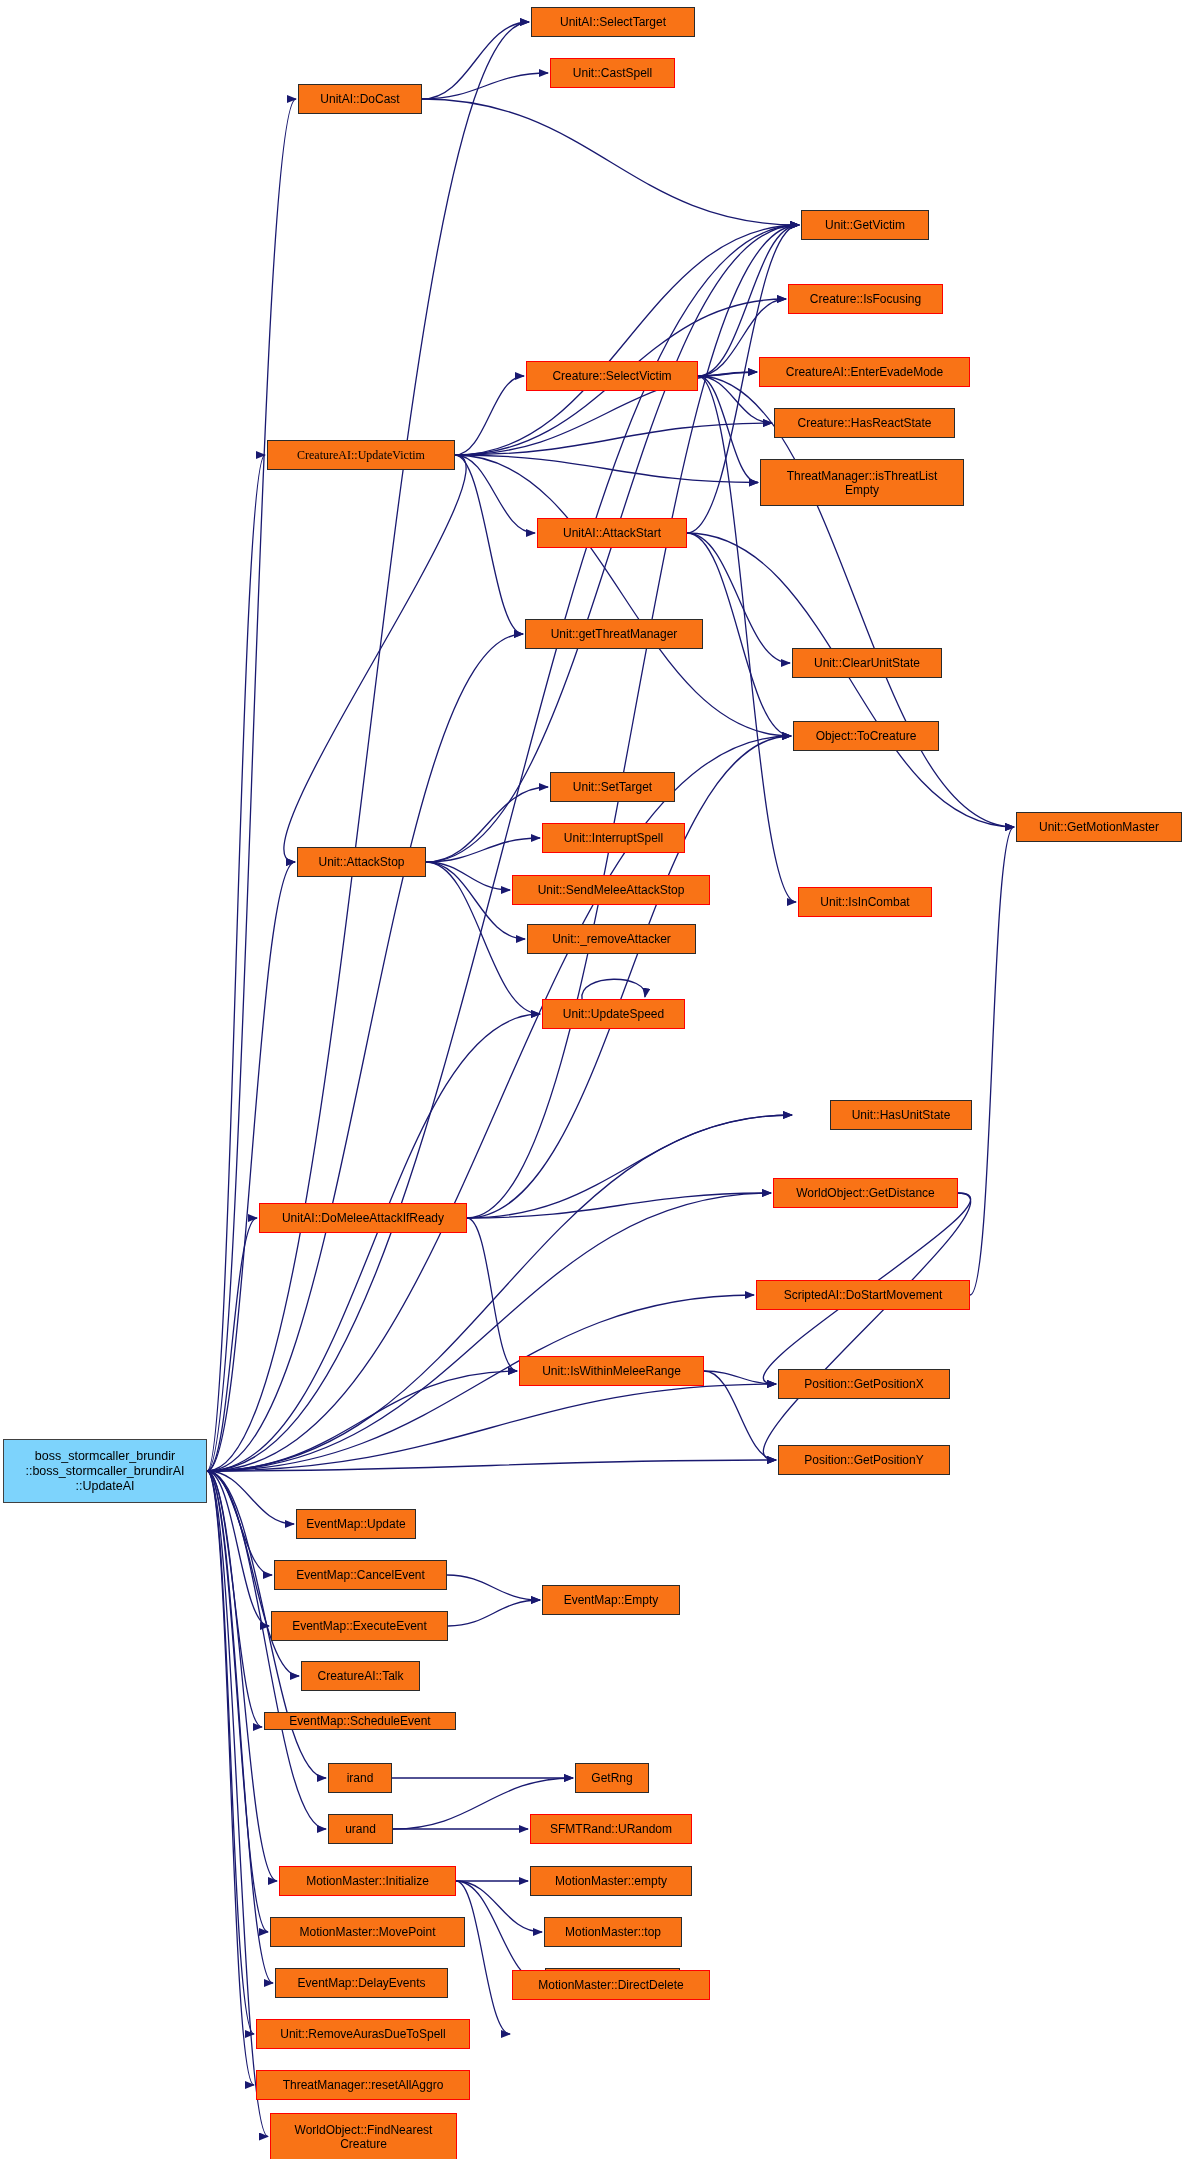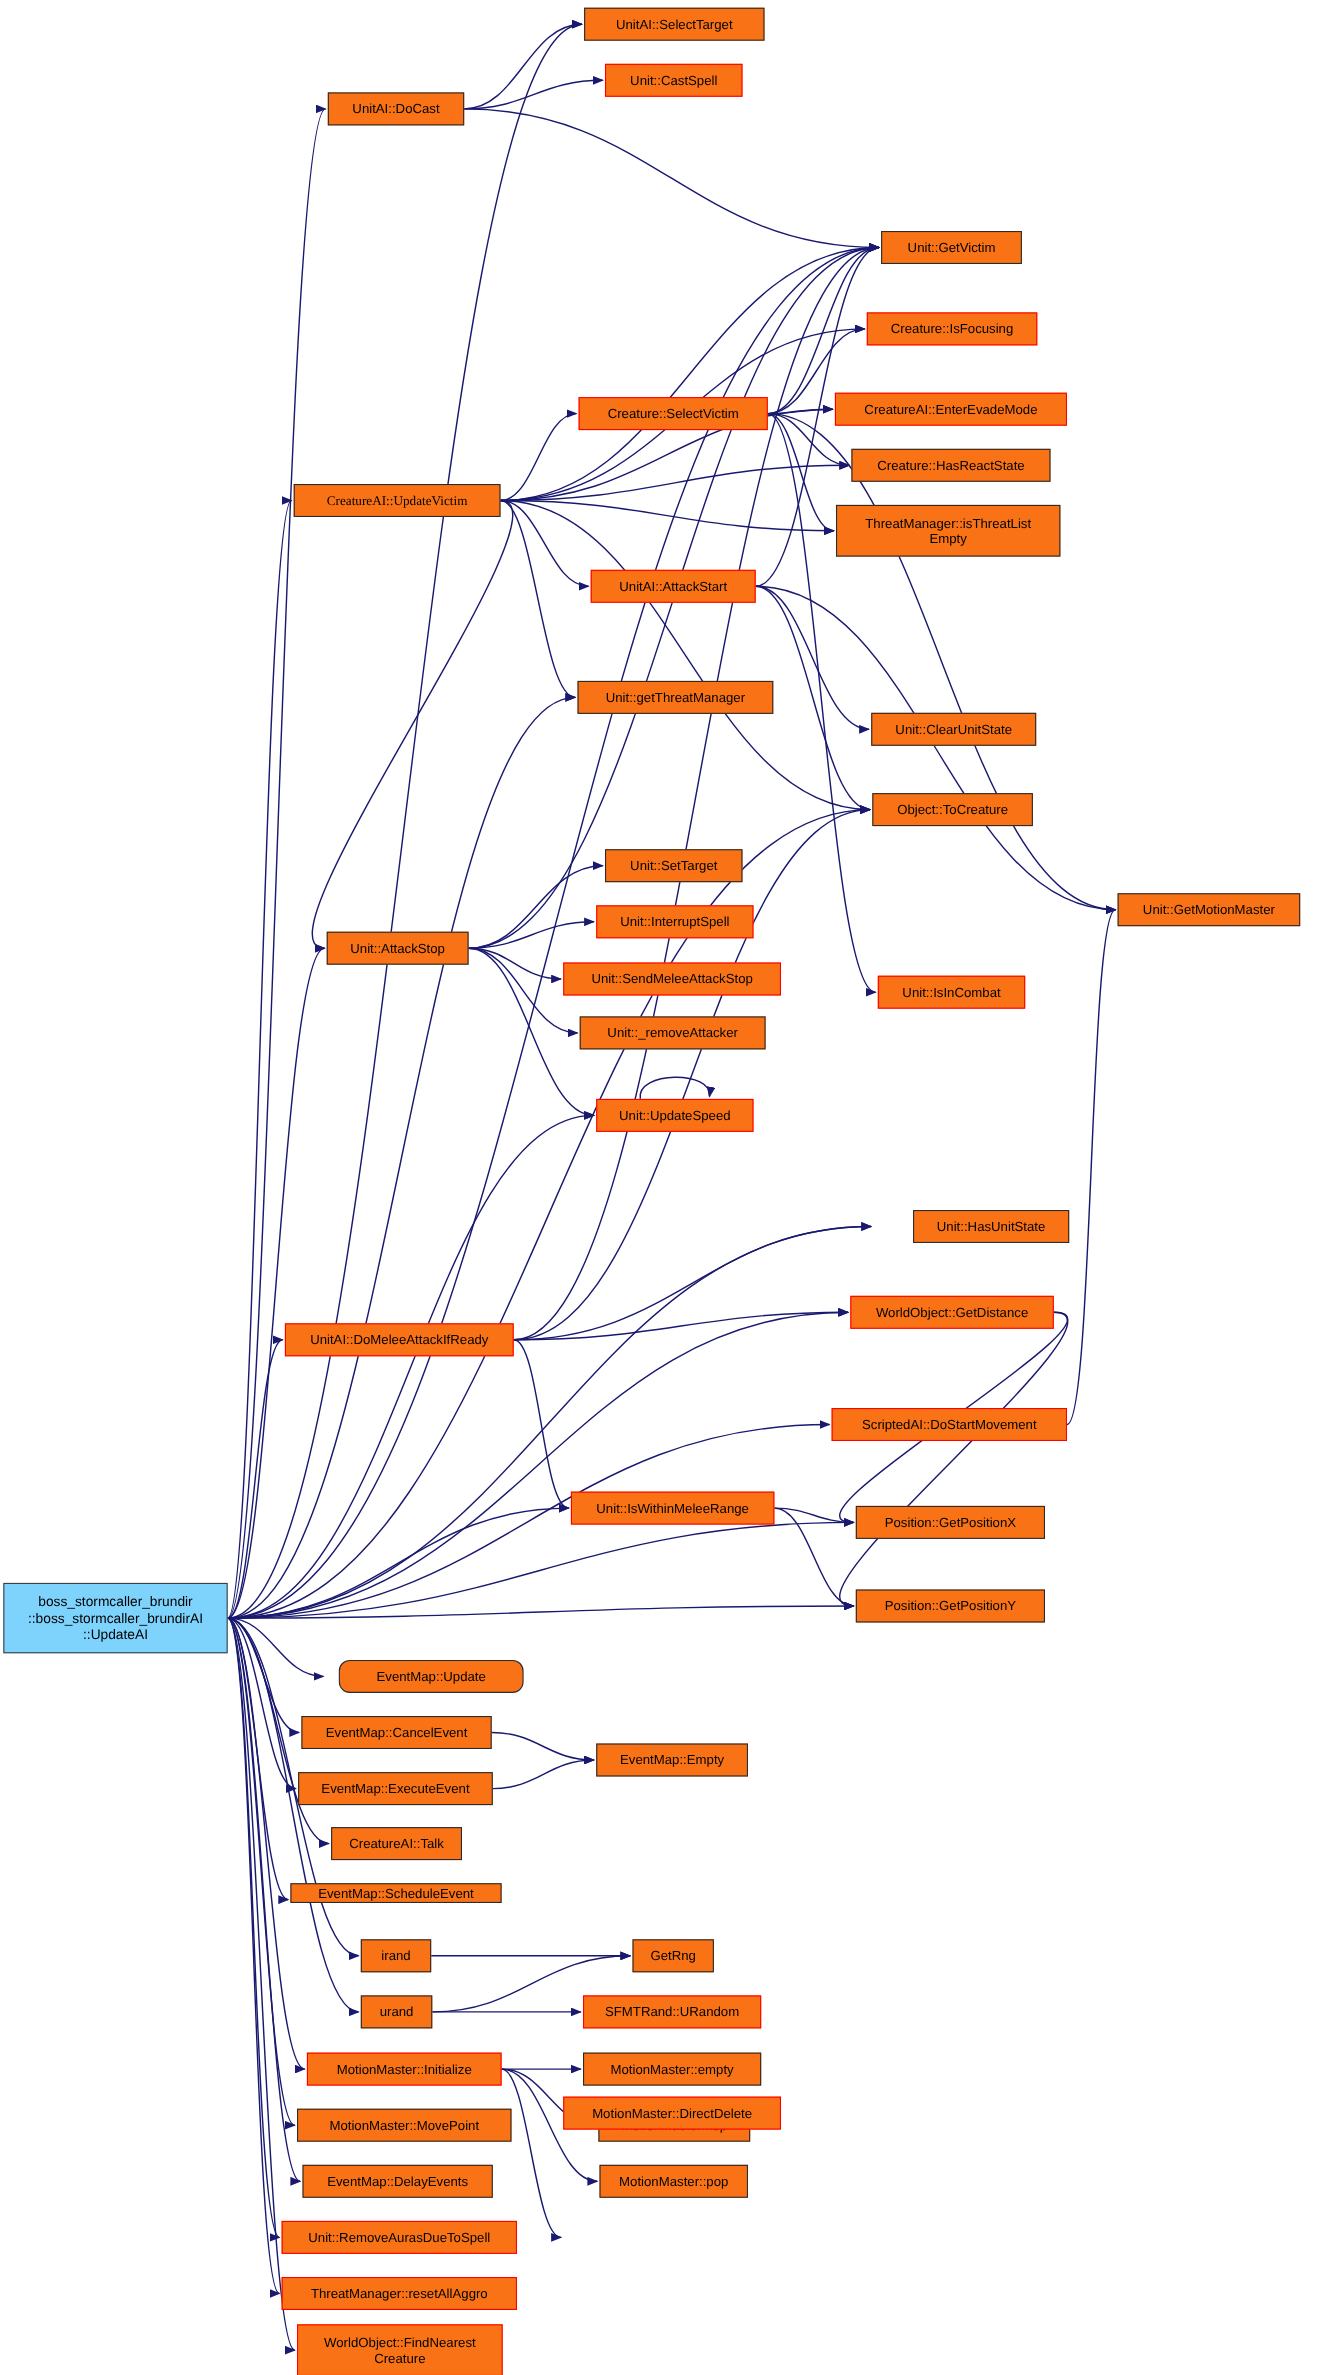--- a/index.html
+++ b/index.html
@@ -166,35 +166,35 @@
       <div class="gnode red" style="left: 798px; top: 887px; width: 134px; height: 30px;">Unit::IsInCombat</div>
       <div class="gnode" style="left: 527px; top: 924px; width: 169px; height: 30px;">Unit::_removeAttacker</div>
       <div class="gnode red" style="left: 542px; top: 999px; width: 143px; height: 30px;">Unit::UpdateSpeed</div>
       <div class="gnode" style="left: 794px; top: 1100px; width: 142px; height: 30px; margin-left: 36px;">Unit::HasUnitState</div>
       <div class="gnode red" style="left: 773px; top: 1178px; width: 185px; height: 30px;">WorldObject::GetDistance</div>
       <div class="gnode red" style="left: 259px; top: 1203px; width: 208px; height: 30px;">UnitAI::DoMeleeAttackIfReady</div>
       <div class="gnode red" style="left: 756px; top: 1280px; width: 214px; height: 30px;">ScriptedAI::DoStartMovement</div>
       <div class="gnode red" style="left: 519px; top: 1356px; width: 185px; height: 30px; text-align: center;">Unit::IsWithinMeleeRange</div>
       <div class="gnode" style="left: 778px; top: 1369px; width: 172px; height: 30px;">Position::GetPositionX</div>
       <div class="gnode" style="left: 778px; top: 1445px; width: 172px; height: 30px;">Position::GetPositionY</div>
-      <div class="gnode" style="left: 308px; top: 1509px; width: 168px; height: 30px; border-radius: 10px;">EventMap::Update</div>
+      <div class="gnode" style="left: 296px; top: 1509px; width: 120px; height: 30px;">EventMap::Update</div>
       <div class="gnode" style="left: 274px; top: 1560px; width: 173px; height: 30px;">EventMap::CancelEvent</div>
       <div class="gnode" style="left: 542px; top: 1585px; width: 138px; height: 30px;">EventMap::Empty</div>
       <div class="gnode" style="left: 271px; top: 1611px; width: 177px; height: 30px;">EventMap::ExecuteEvent</div>
       <div class="gnode" style="left: 301px; top: 1661px; width: 119px; height: 30px;">CreatureAI::Talk</div>
       <div class="gnode" style="left: 264px; top: 1712px; width: 192px; height: 18px;">EventMap::ScheduleEvent</div>
       <div class="gnode" style="left: 328px; top: 1763px; width: 64px; height: 30px;">irand</div>
       <div class="gnode" style="left: 575px; top: 1763px; width: 74px; height: 30px;">GetRng</div>
       <div class="gnode" style="left: 328px; top: 1814px; width: 65px; height: 30px;">urand</div>
       <div class="gnode red" style="left: 530px; top: 1814px; width: 162px; height: 30px;">SFMTRand::URandom</div>
       <div class="gnode red" style="left: 279px; top: 1866px; width: 177px; height: 30px;">MotionMaster::Initialize</div>
       <div class="gnode" style="left: 530px; top: 1866px; width: 162px; height: 30px;">MotionMaster::empty</div>
       <div class="gnode" style="left: 270px; top: 1917px; width: 195px; height: 30px;">MotionMaster::MovePoint</div>
       <div class="gnode" style="left: 544px; top: 1917px; width: 138px; height: 30px;">MotionMaster::top</div>
       <div class="gnode" style="left: 275px; top: 1968px; width: 173px; height: 30px;">EventMap::DelayEvents</div>
       <div class="gnode" style="left: 545px; top: 1968px; width: 135px; height: 30px;">MotionMaster::pop</div>
       <div class="gnode red" style="left: 256px; top: 2019px; width: 214px; height: 30px;">Unit::RemoveAurasDueToSpell</div>
-      <div class="gnode red" style="left: 512px; top: 1906px; width: 198px; height: 30px;">MotionMaster::DirectDelete</div>
+      <div class="gnode red" style="left: 512px; top: 1970px; width: 198px; height: 30px;">MotionMaster::DirectDelete</div>
       <div class="gnode red" style="left: 256px; top: 2070px; width: 214px; height: 30px;">ThreatManager::resetAllAggro</div>
       <div class="gnode red" style="left: 270px; top: 2113px; width: 187px; height: 47px;">WorldObject::FindNearest
 Creature</div>
     </div>
 </div>
 
 </body></html>

